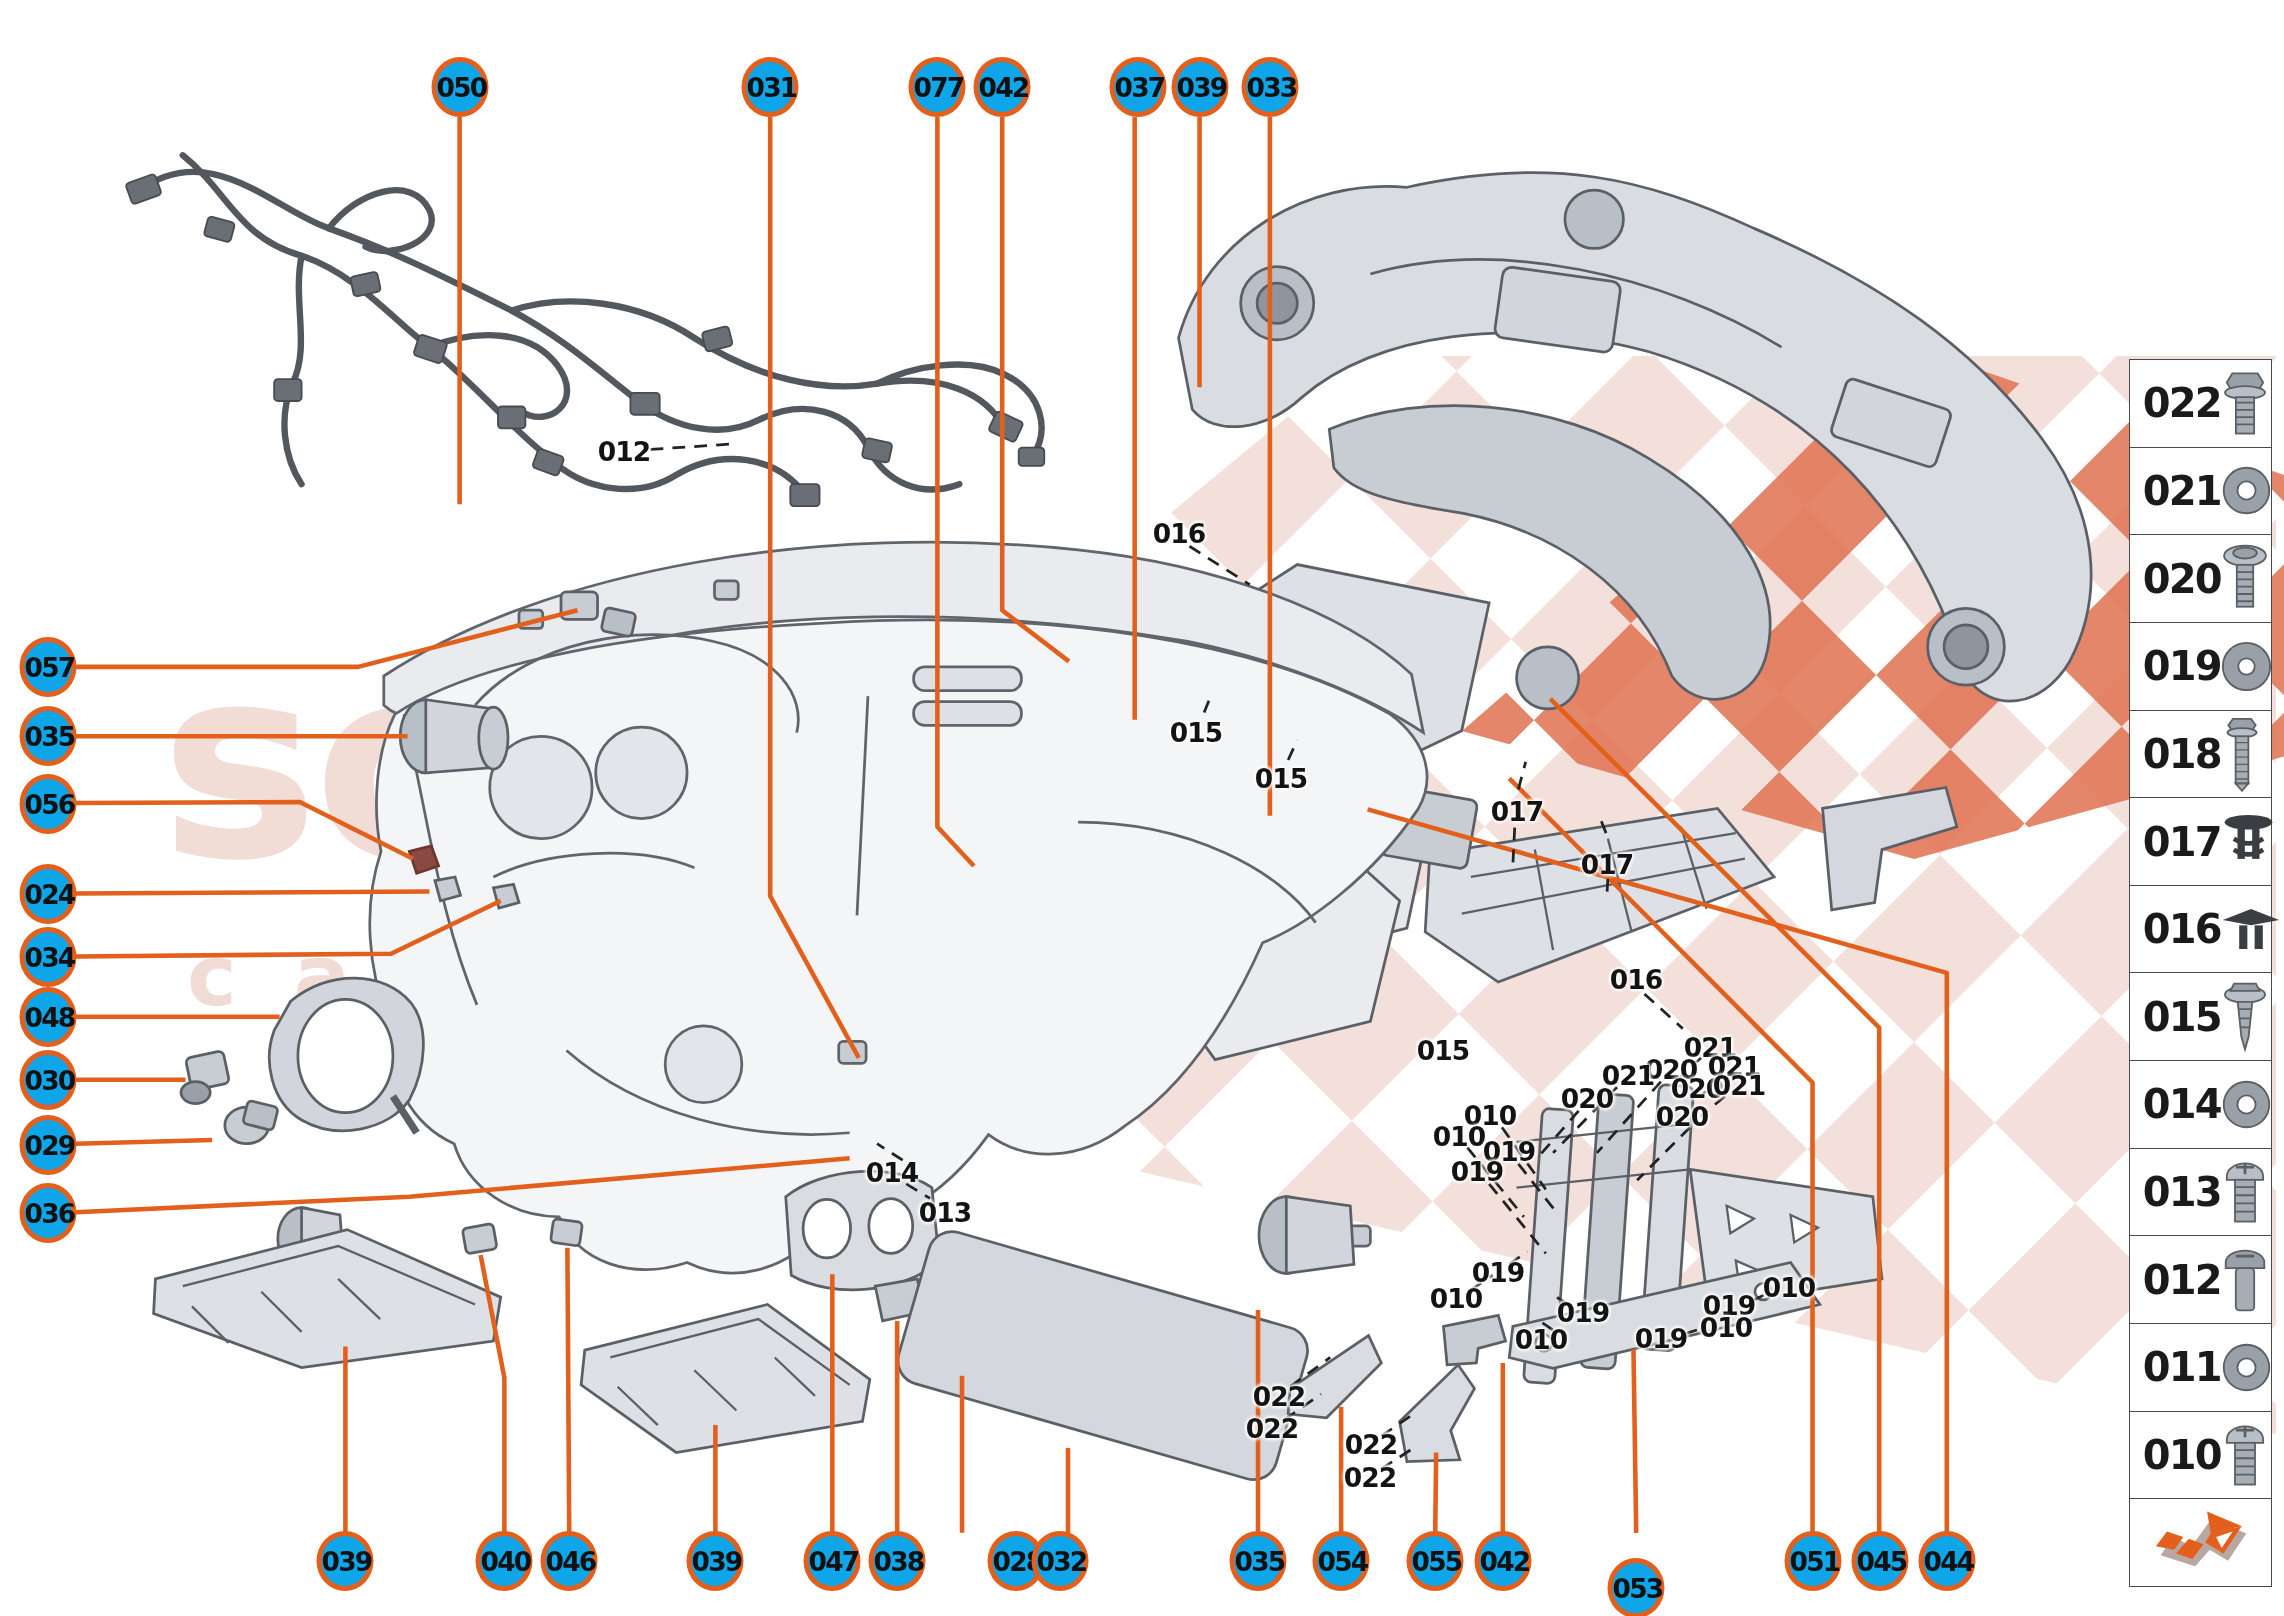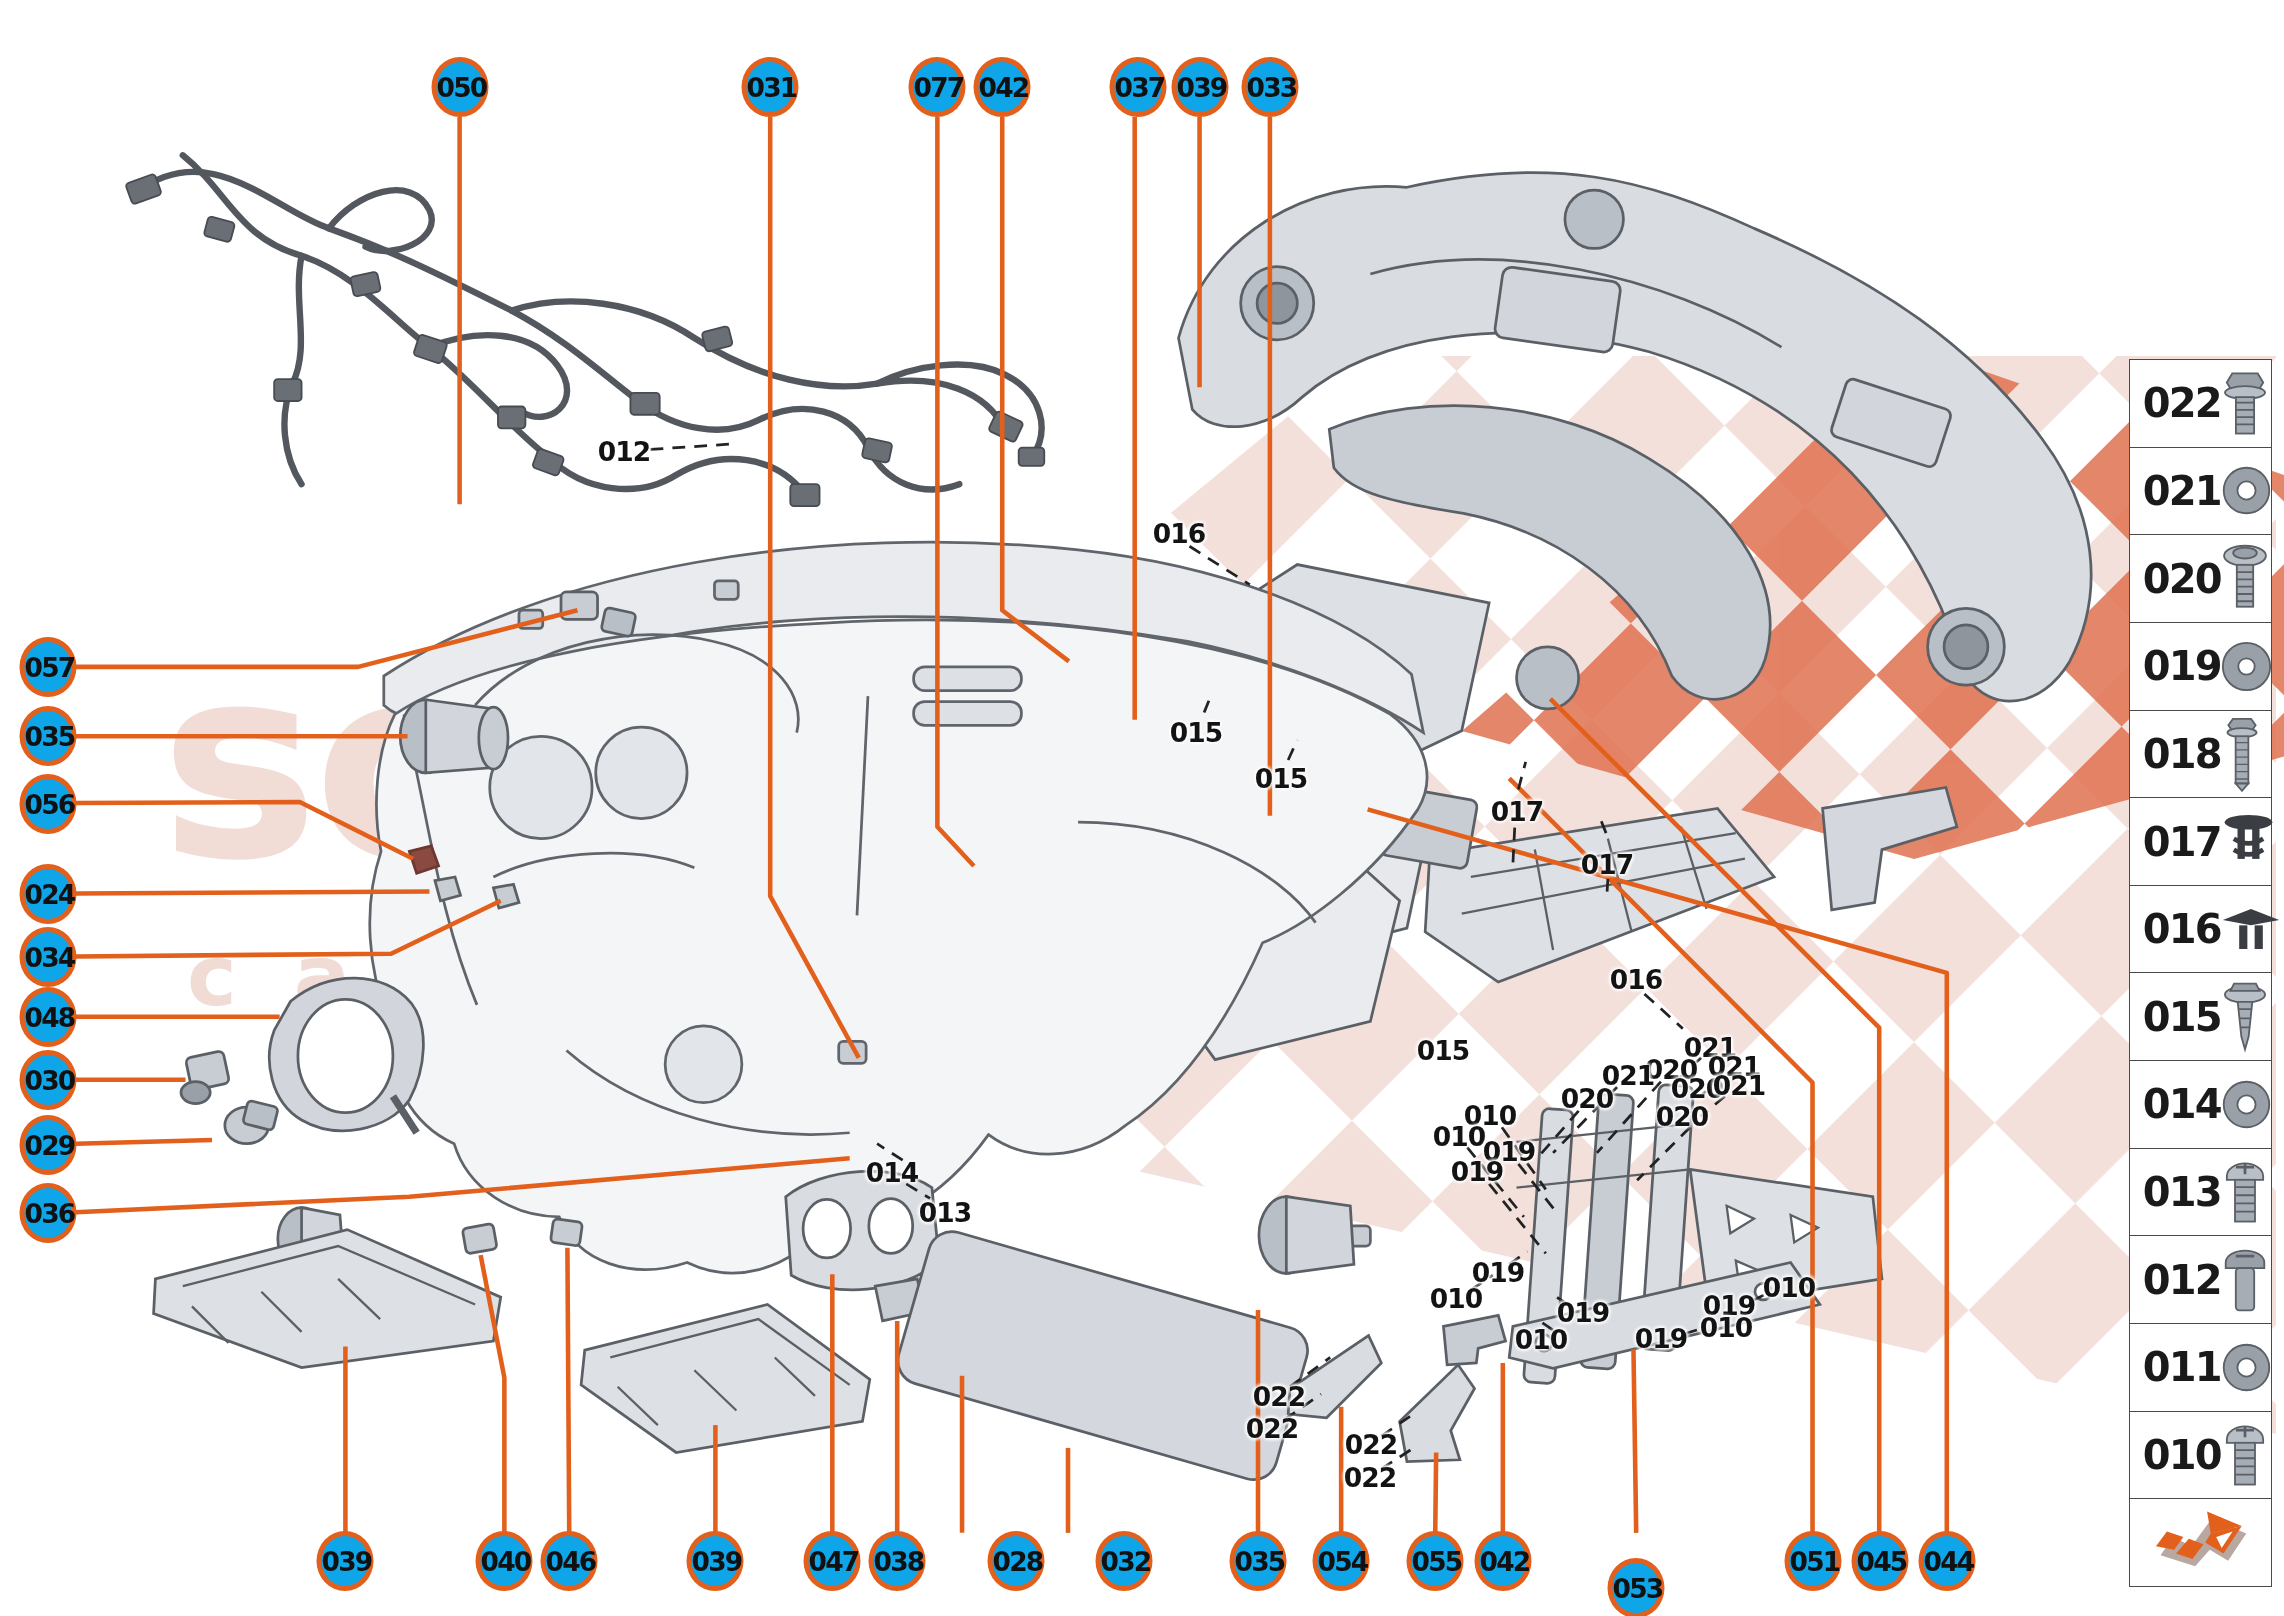--- a/index.html
+++ b/index.html
@@ -386,21 +386,21 @@
     </div>
   <div class="co" style="left:832px;top:1561px">
       <span>047</span>
     </div>
   <div class="co" style="left:897px;top:1561px">
       <span>038</span>
     </div>
   <div class="co" style="left:1016px;top:1561px">
       <span>028</span>
     </div>
-  <div class="co" style="left:1124px;top:1561px">
+  <div class="co" style="left:1060px;top:1561px">
       <span>032</span>
     </div>
   <div class="co" style="left:1258px;top:1561px">
       <span>035</span>
     </div>
   <div class="co" style="left:1341px;top:1561px">
       <span>054</span>
     </div>
   <div class="co" style="left:1435px;top:1561px">
       <span>055</span>

